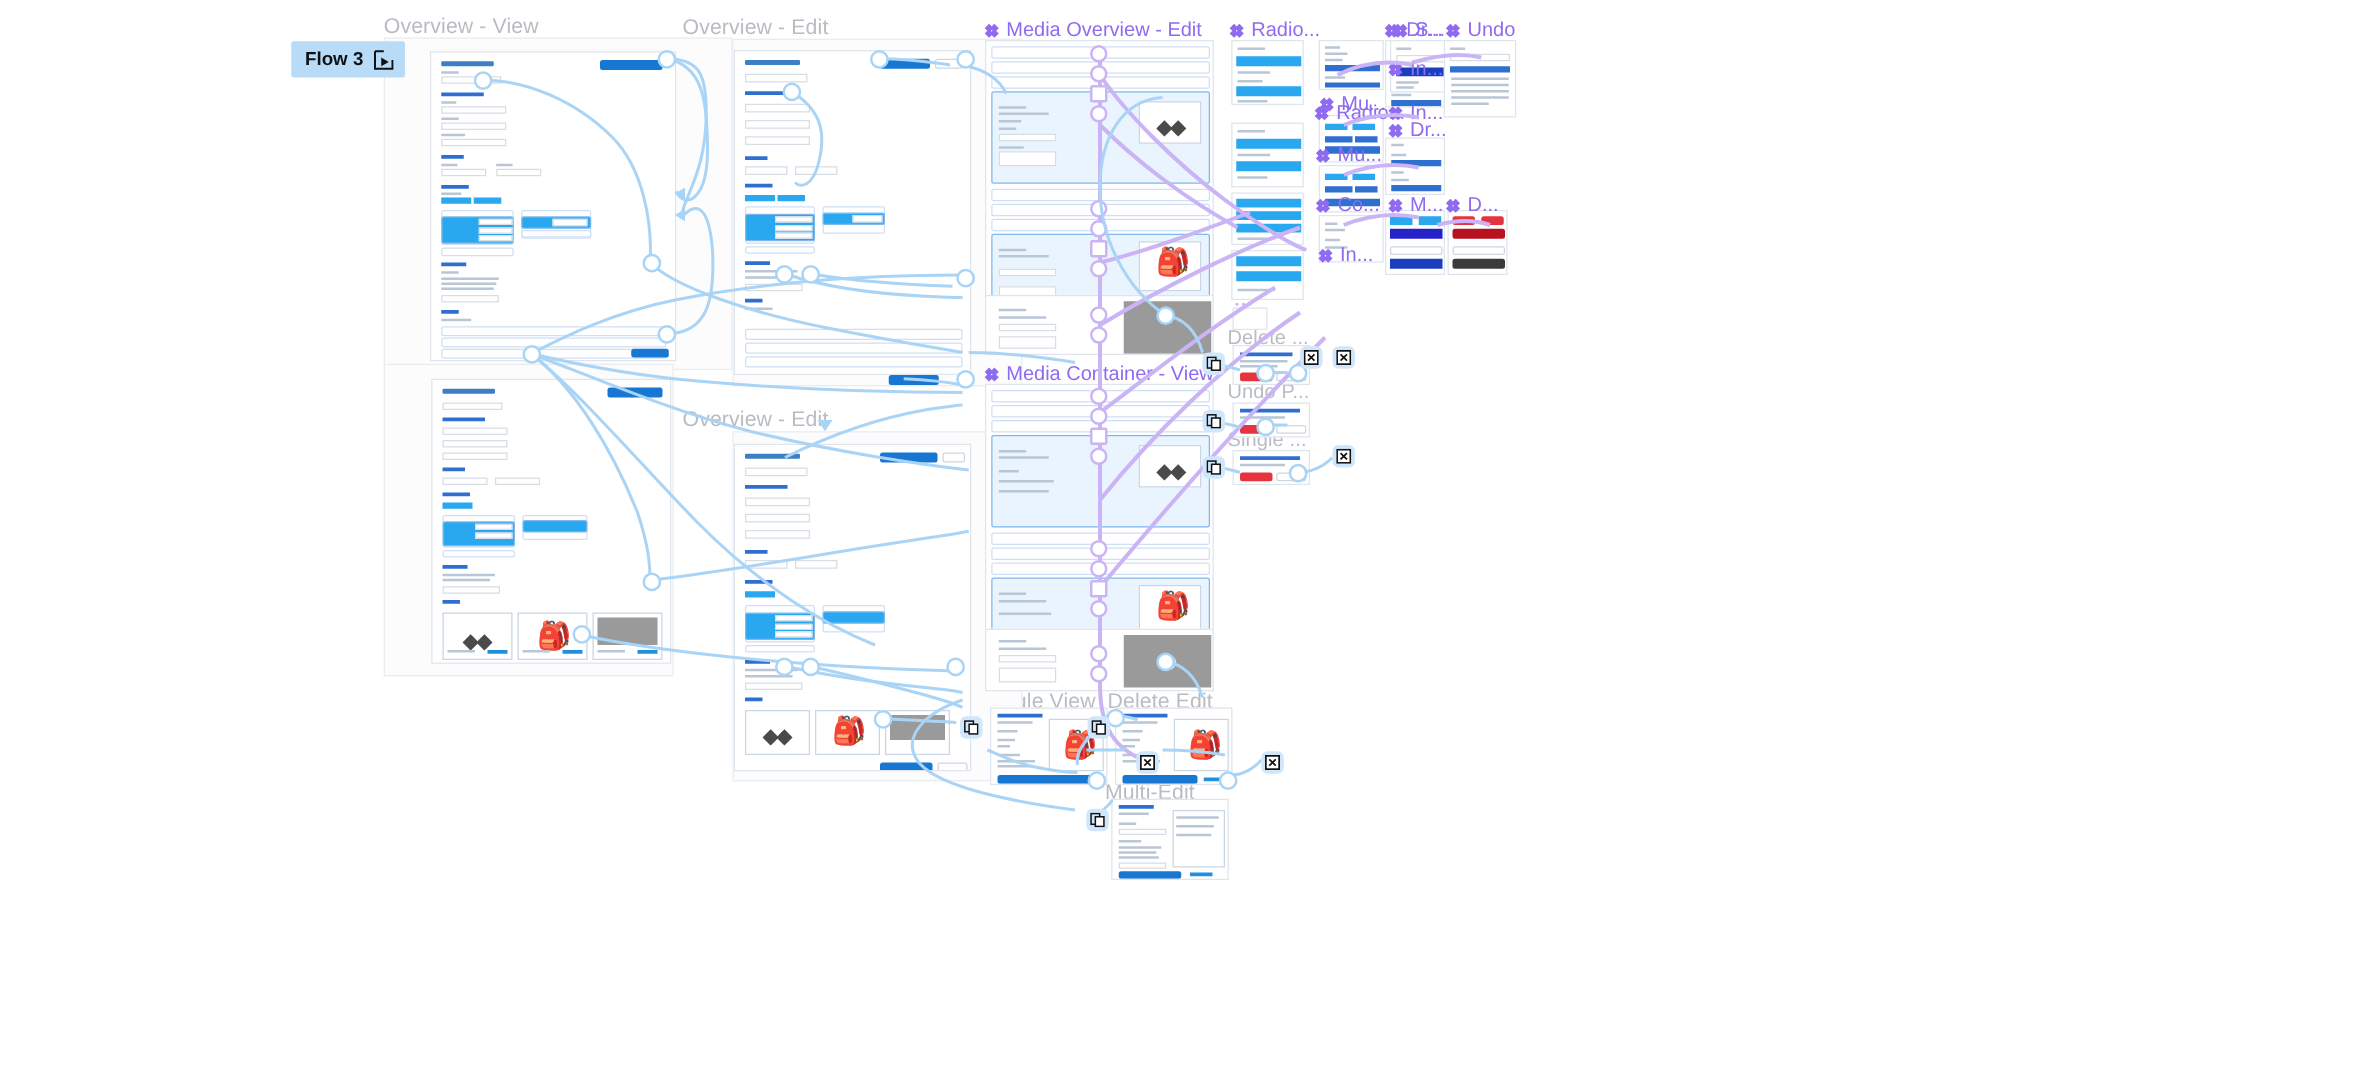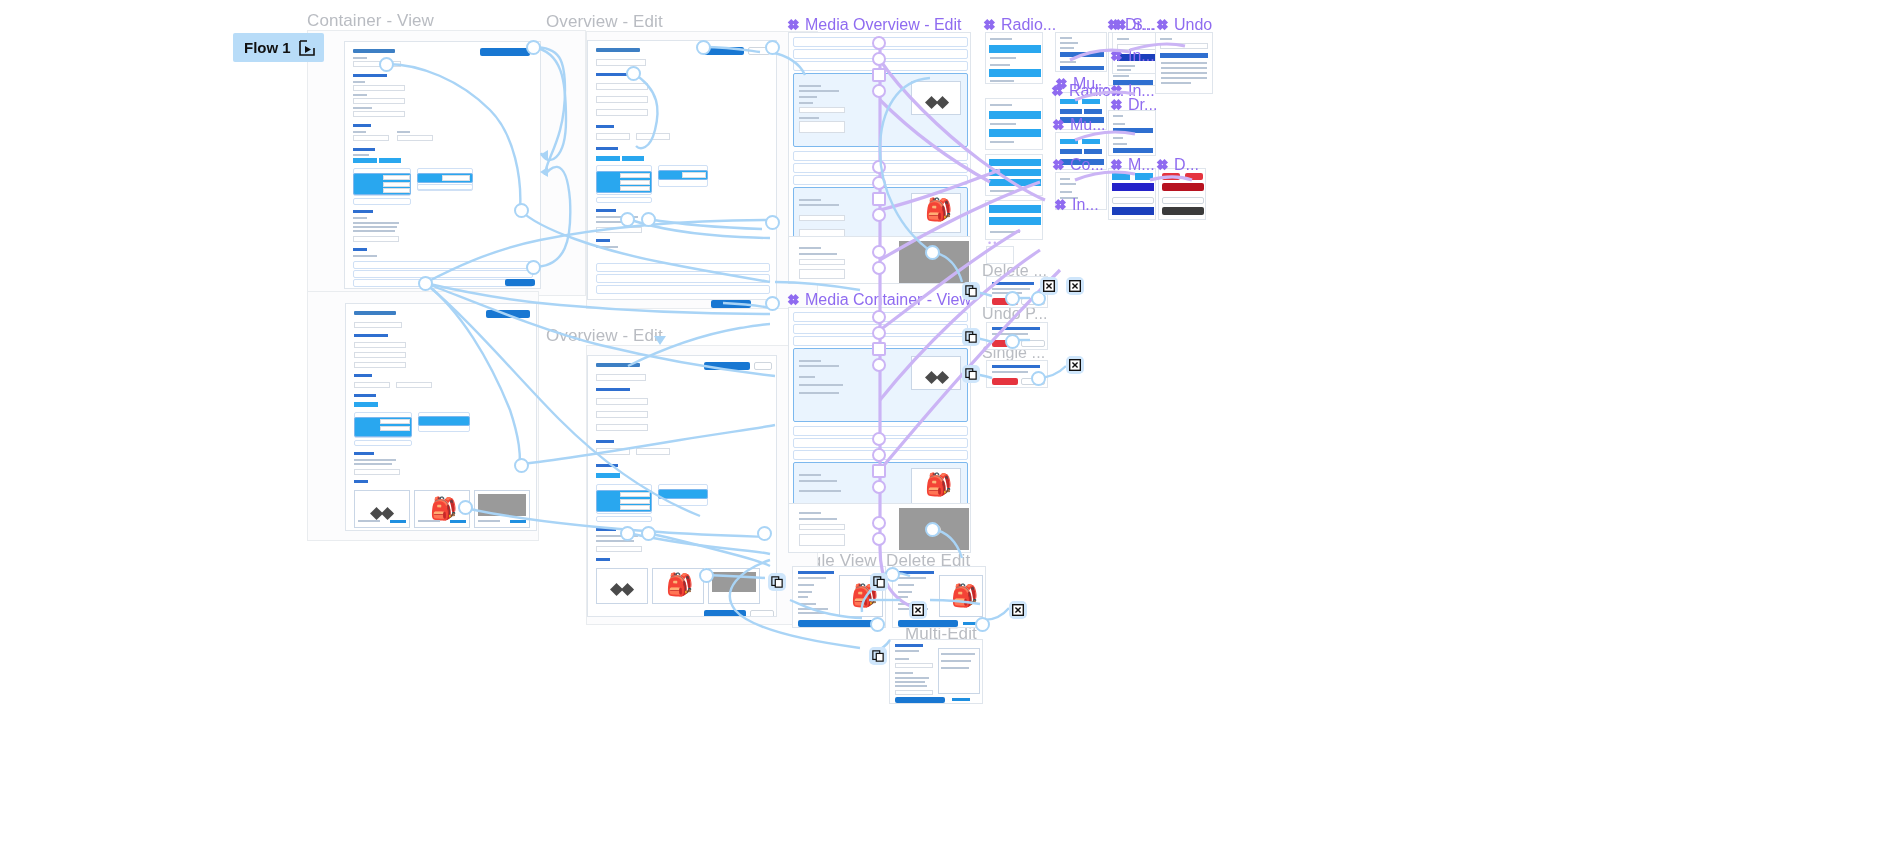--- a/index.html
+++ b/index.html
@@ -204,27 +204,27 @@
       <path d="M880,470 C930,410 1000,330 1060,270"></path>
       <path d="M1070,60 C1090,50 1110,48 1130,52"></path>
       <path d="M1075,100 C1095,92 1115,90 1135,94"></path>
       <path d="M1075,140 C1095,132 1115,130 1135,134"></path>
       <path d="M1075,180 C1095,172 1115,170 1135,174"></path>
       <path d="M1130,50 C1150,44 1168,42 1185,46"></path>
       <path d="M1150,180 C1165,176 1180,176 1192,180"></path>
     </g>
   </svg>
 
-  <div class="frame-label" style="left:307px; top:11px;">Container - View</div>
+  <div class="frame-label" style="left:307px; top:11px;">Overview - View</div>
   <div class="frame-label" style="left:546px; top:12px;">Overview - Edit</div>
   <div class="frame-label" style="left:307px; top:272px;">Overview - View (List)</div>
   <div class="frame-label" style="left:546px; top:326px;">Overview - Edit</div>
   <div class="frame-label" style="left:787px; top:551px;">Single View</div>
   <div class="frame-label" style="left:886px; top:551px;">Delete Edit</div>
-  <div class="frame-label" style="left:905px; top:624px;">Multi-Edit</div>
+  <div class="frame-label" style="left:884px; top:624px;">Multi-Edit</div>
 
   <div class="comp-label" style="left:790px; top:16px;">
     <span class="dia"></span>
     <span>Media Overview - Edit</span>
   </div>
   <div class="comp-label" style="left:790px; top:291px;">
     <span class="dia"></span>
     <span>Media Container - View</span>
   </div>
   <div class="comp-label" style="left:986px; top:16px;">
@@ -282,21 +282,21 @@
   <div class="comp-label" style="left:1159px; top:156px;">
     <span class="dia"></span>
     <span>D...</span>
   </div>
 
   <div class="frame-label" style="left:982px; top:262px; font-size:16px;">Delete ...</div>
   <div class="frame-label" style="left:982px; top:305px; font-size:16px;">Undo P...</div>
   <div class="frame-label" style="left:982px; top:344px; font-size:16px;">Single ...</div>
 
   <div class="flow-badge" style="left:233px; top:33px;">
-    <span>Flow 1</span>
+    <span>Flow 3</span>
     <span>
       <svg width="16" height="16" viewBox="0 0 16 16">
         <path d="M1 1 h7 M1 1 v14 h14 v-7" stroke="#111" stroke-width="1.6" fill="none"></path>
         <path d="M6 6 l6 3.5 l-6 3.5 z" fill="#111"></path>
       </svg>
     </span>
   </div>
 
   <div class="frame" style="left:307px; top:30px; width:279px; height:266px;">
     <div class="card" style="left:36px; top:10px; width:197px; height:248px;">

